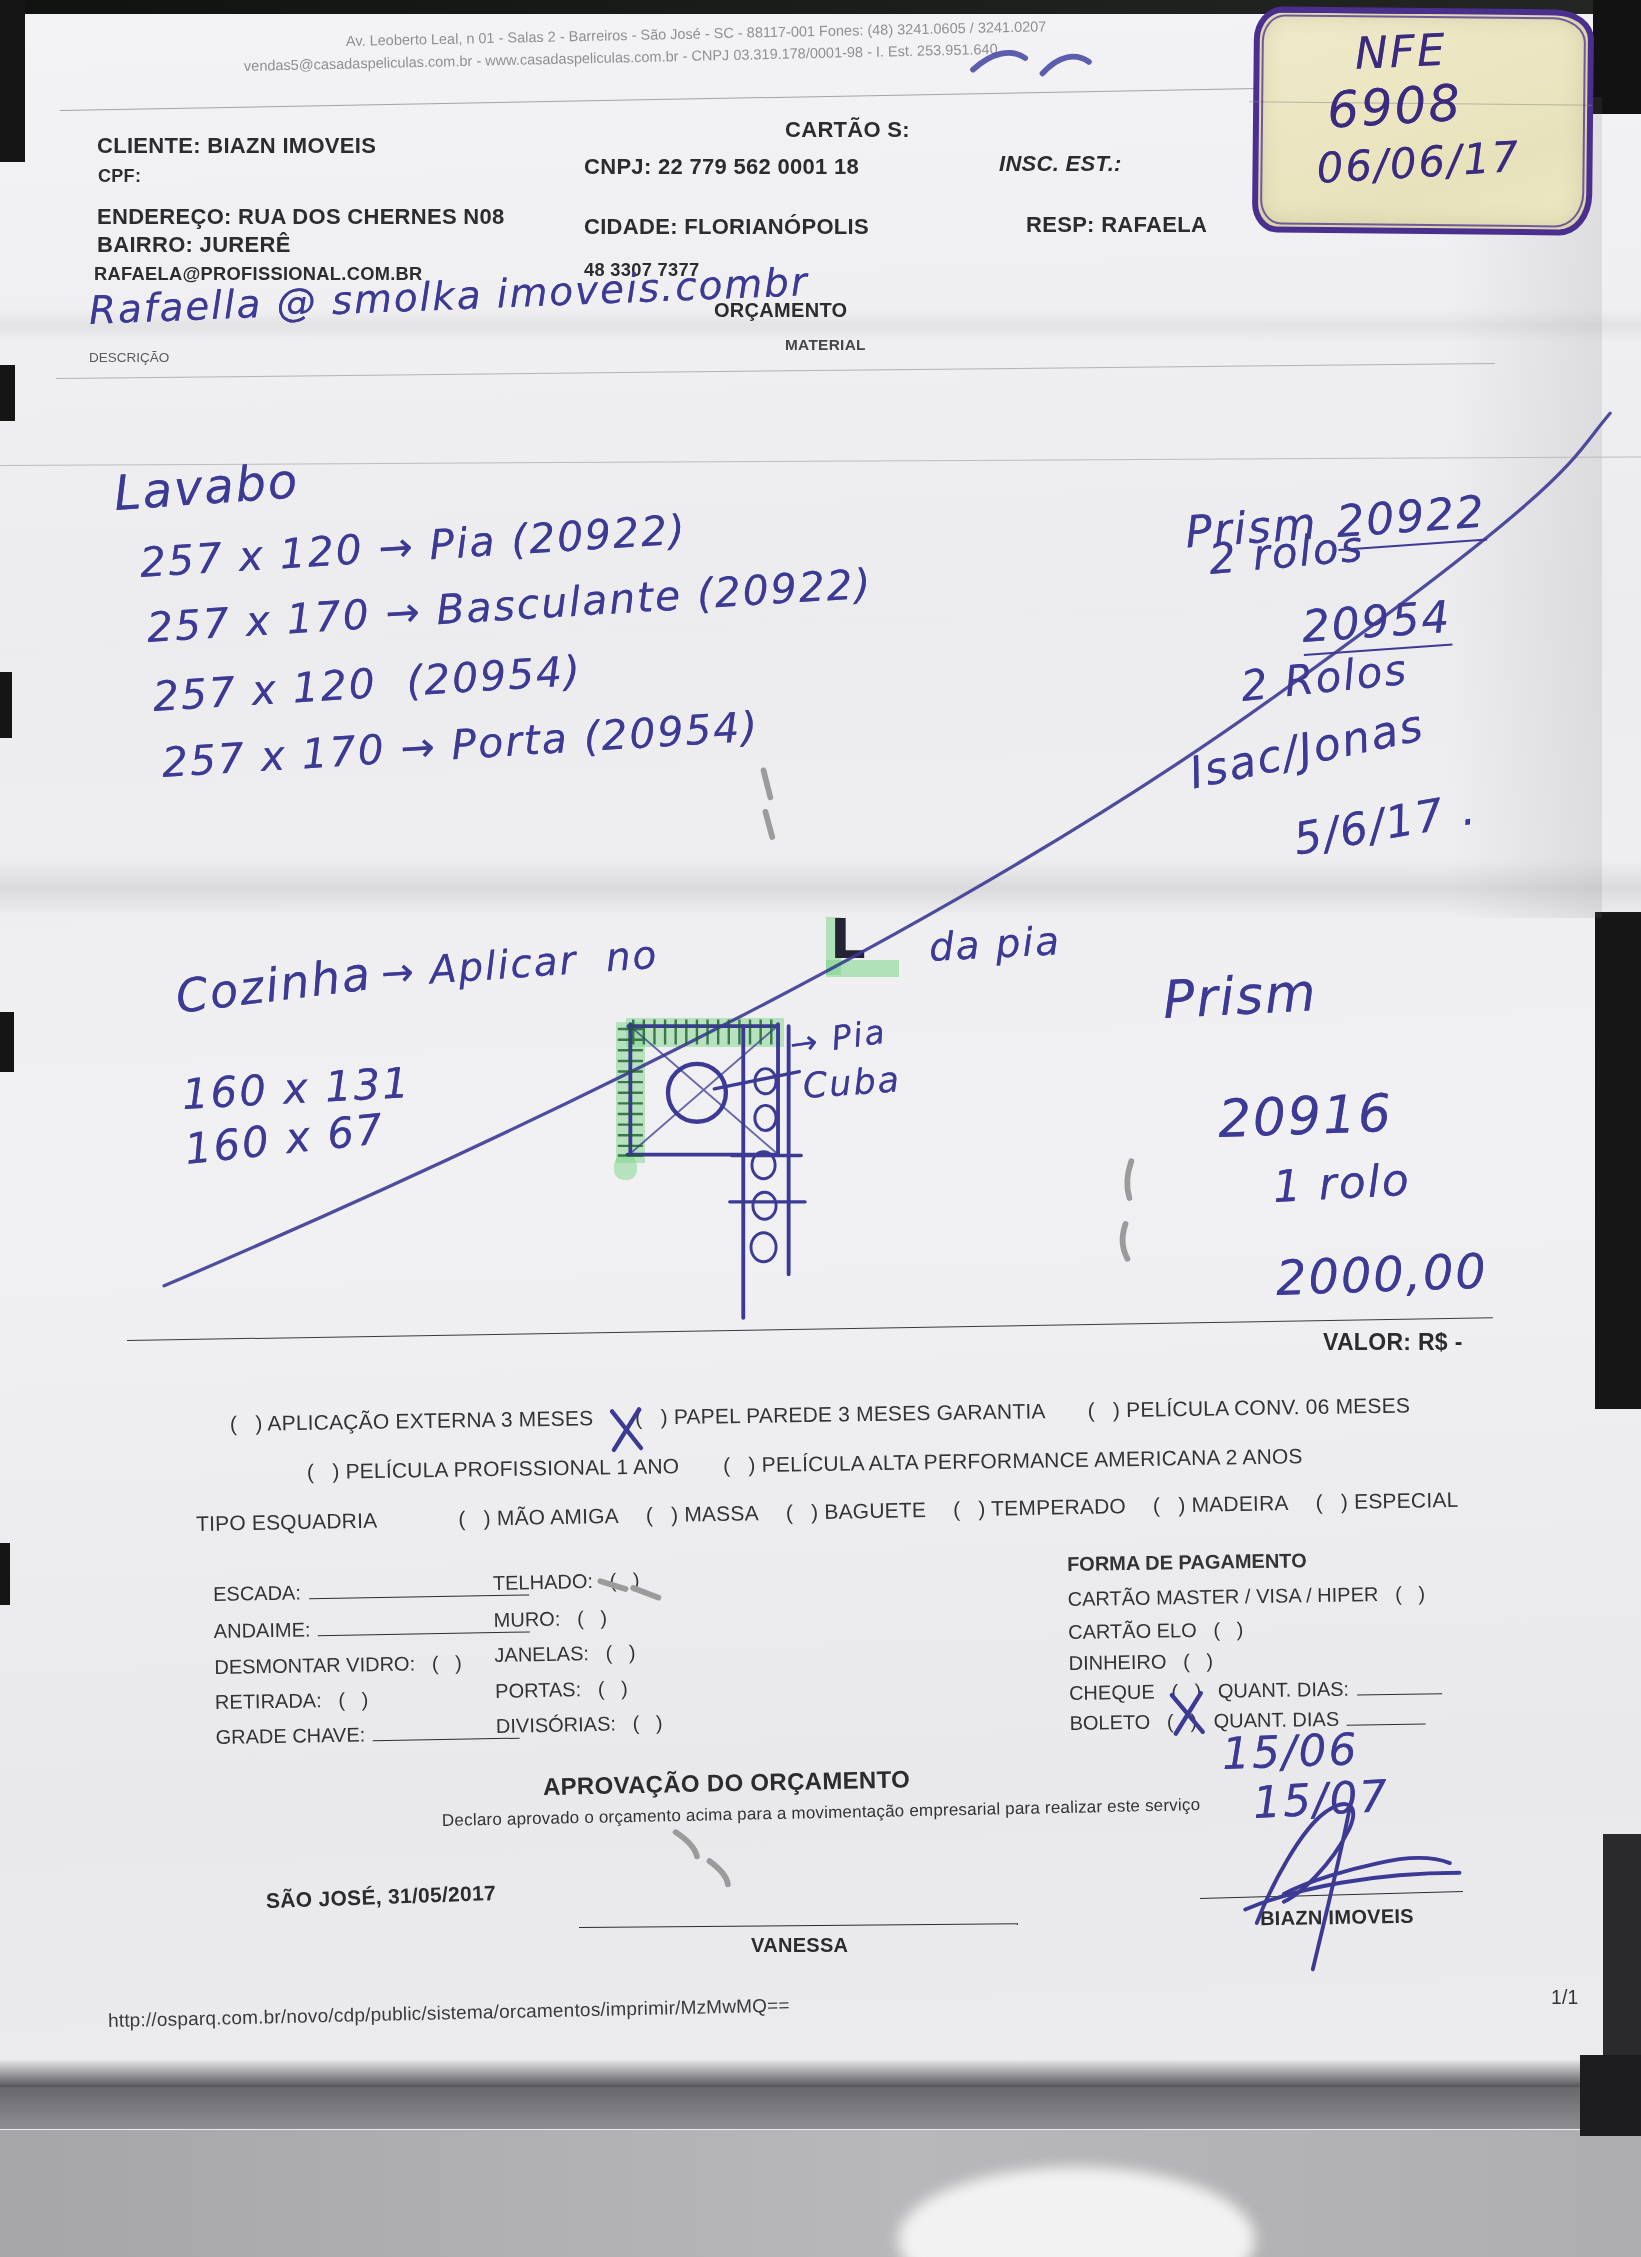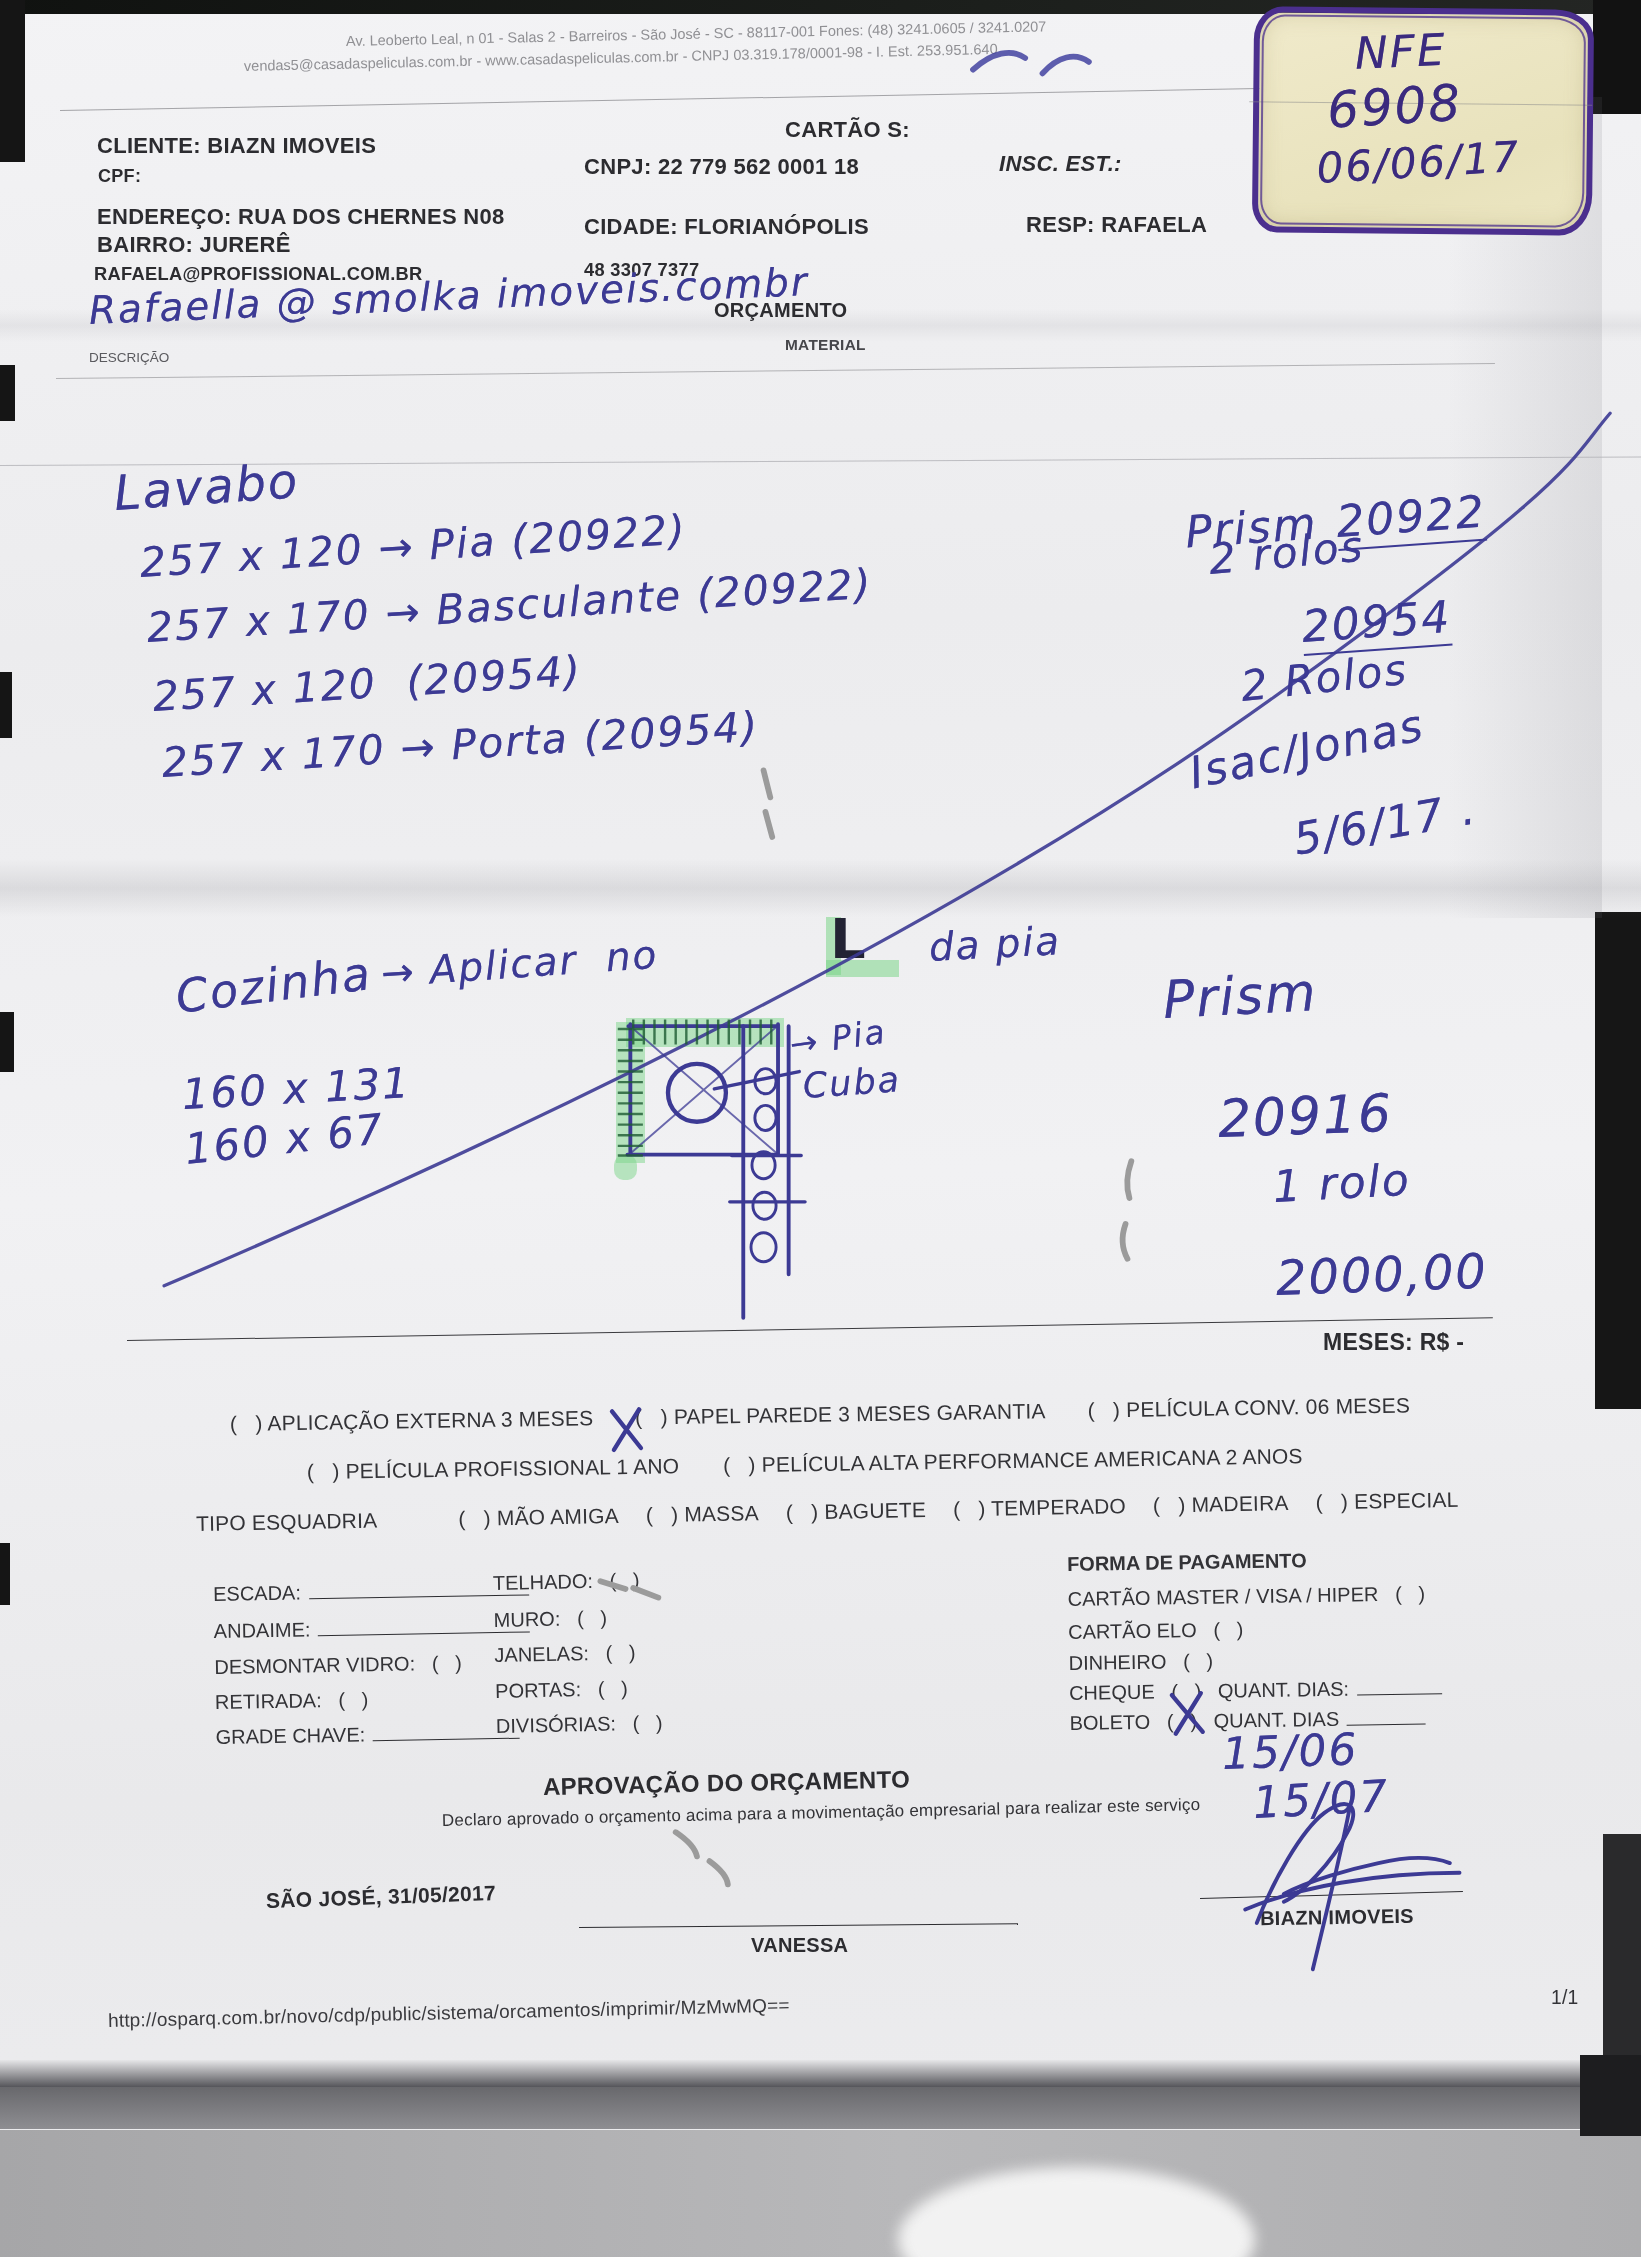--- a/index.html
+++ b/index.html
@@ -117,21 +117,21 @@
   <div class="crease" style="left:614px;top:1155px;width:23px;height:25px;background:#7cd689;opacity:.5;border-radius:40%;"></div>
 
   <div class="abs hw" style="left:790px;top:1025px;font-size:33px;transform:rotate(-8deg);transform-origin:left;">→ Pia</div>
   <div class="abs hw" style="left:803px;top:1066px;font-size:35px;transform:rotate(-4deg);transform-origin:left;">Cuba</div>
 
   <div class="abs hw" style="left:1163px;top:970px;font-size:52px;transform:rotate(-3deg);transform-origin:left;">Prism</div>
   <div class="abs hw" style="left:1218px;top:1089px;font-size:52px;transform:rotate(-2deg);transform-origin:left;">20916</div>
   <div class="abs hw" style="left:1273px;top:1161px;font-size:44px;transform:rotate(-3deg);transform-origin:left;">1 rolo</div>
   <div class="abs hw" style="left:1276px;top:1250px;font-size:48px;transform:rotate(-2deg);transform-origin:left;">2000,00</div>
 
-  <div class="abs p bold" style="left:1323px;top:1329px;font-size:23px;">MESES: R$ -</div>
+  <div class="abs p bold" style="left:1323px;top:1329px;font-size:23px;">VALOR: R$ -</div>
 
   <div class="abs flexrow p-form" style="left:230px;top:1412px;font-size:21px;gap:42px;transform:rotate(-.9deg);transform-origin:left;">
     <span style="white-space:pre;">(   ) APLICAÇÃO EXTERNA 3 MESES</span>
     <span style="white-space:pre;">(   ) PAPEL PAREDE 3 MESES GARANTIA</span>
     <span style="white-space:pre;">(   ) PELÍCULA CONV. 06 MESES</span>
   </div>
   <div class="abs flexrow p-form" style="left:307px;top:1460px;font-size:21px;gap:44px;transform:rotate(-.9deg);transform-origin:left;">
     <span style="white-space:pre;">(   ) PELÍCULA PROFISSIONAL 1 ANO</span>
     <span style="white-space:pre;">(   ) PELÍCULA ALTA PERFORMANCE AMERICANA 2 ANOS</span>
   </div>

